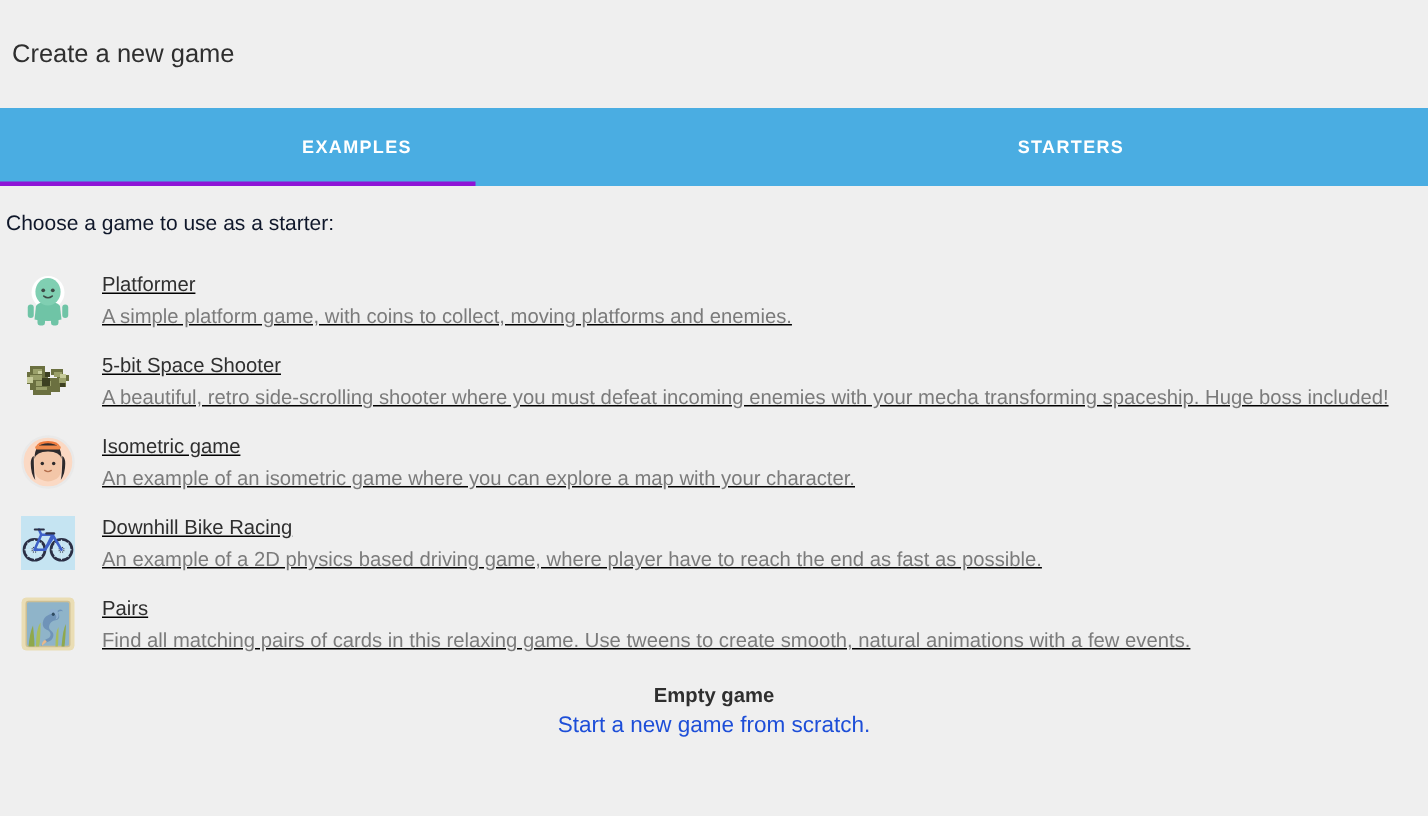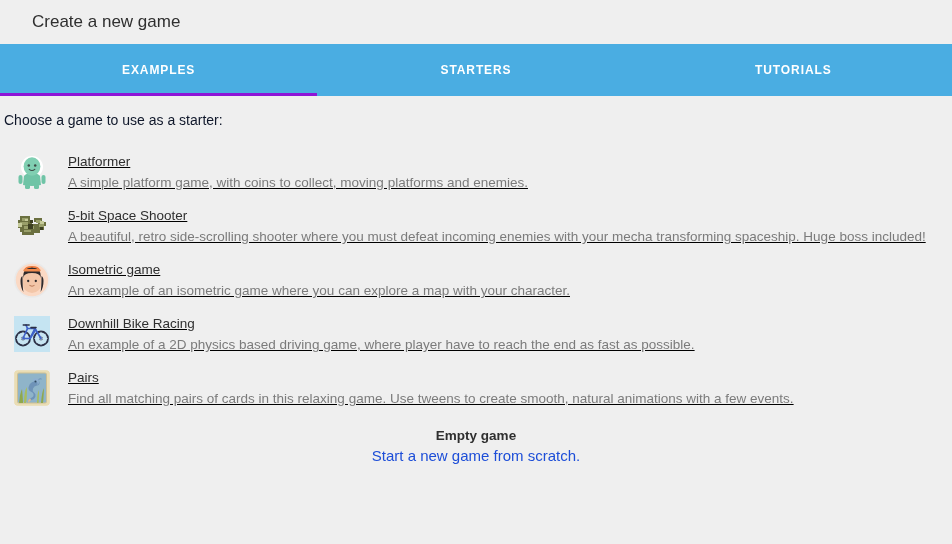--- a/index.html
+++ b/index.html
@@ -11,25 +11,25 @@
     width: 952px;
     height: 544px;
     overflow: hidden;
     background: #efefef;
     font-family: "Liberation Sans", sans-serif;
     -webkit-font-smoothing: antialiased;
   }
 
   
   .header {
-    height: 44px;
+    height: 72px;
     background: #efefef;
     display: flex;
     align-items: center;
-    padding: 0 32px;
+    padding: 0 8px;
     box-sizing: border-box;
   }
   .header-title {
     font-size: 17px;
     color: #2f2f2f;
     line-height: 22px;
     white-space: nowrap;
   }
 
   
@@ -141,23 +141,20 @@
 <div class="header">
   <div class="header-title">Create a new game</div>
 </div>
 
 <div class="tabbar">
   <div class="tab">
     <span>EXAMPLES</span>
   </div>
   <div class="tab">
     <span>STARTERS</span>
-  </div>
-  <div class="tab">
-    <span>TUTORIALS</span>
   </div>
   <div class="tab-indicator"></div>
 </div>
 
 <div class="content">
 
   <div class="choose-label">Choose a game to use as a starter:</div>
 
   <div class="list">
 

